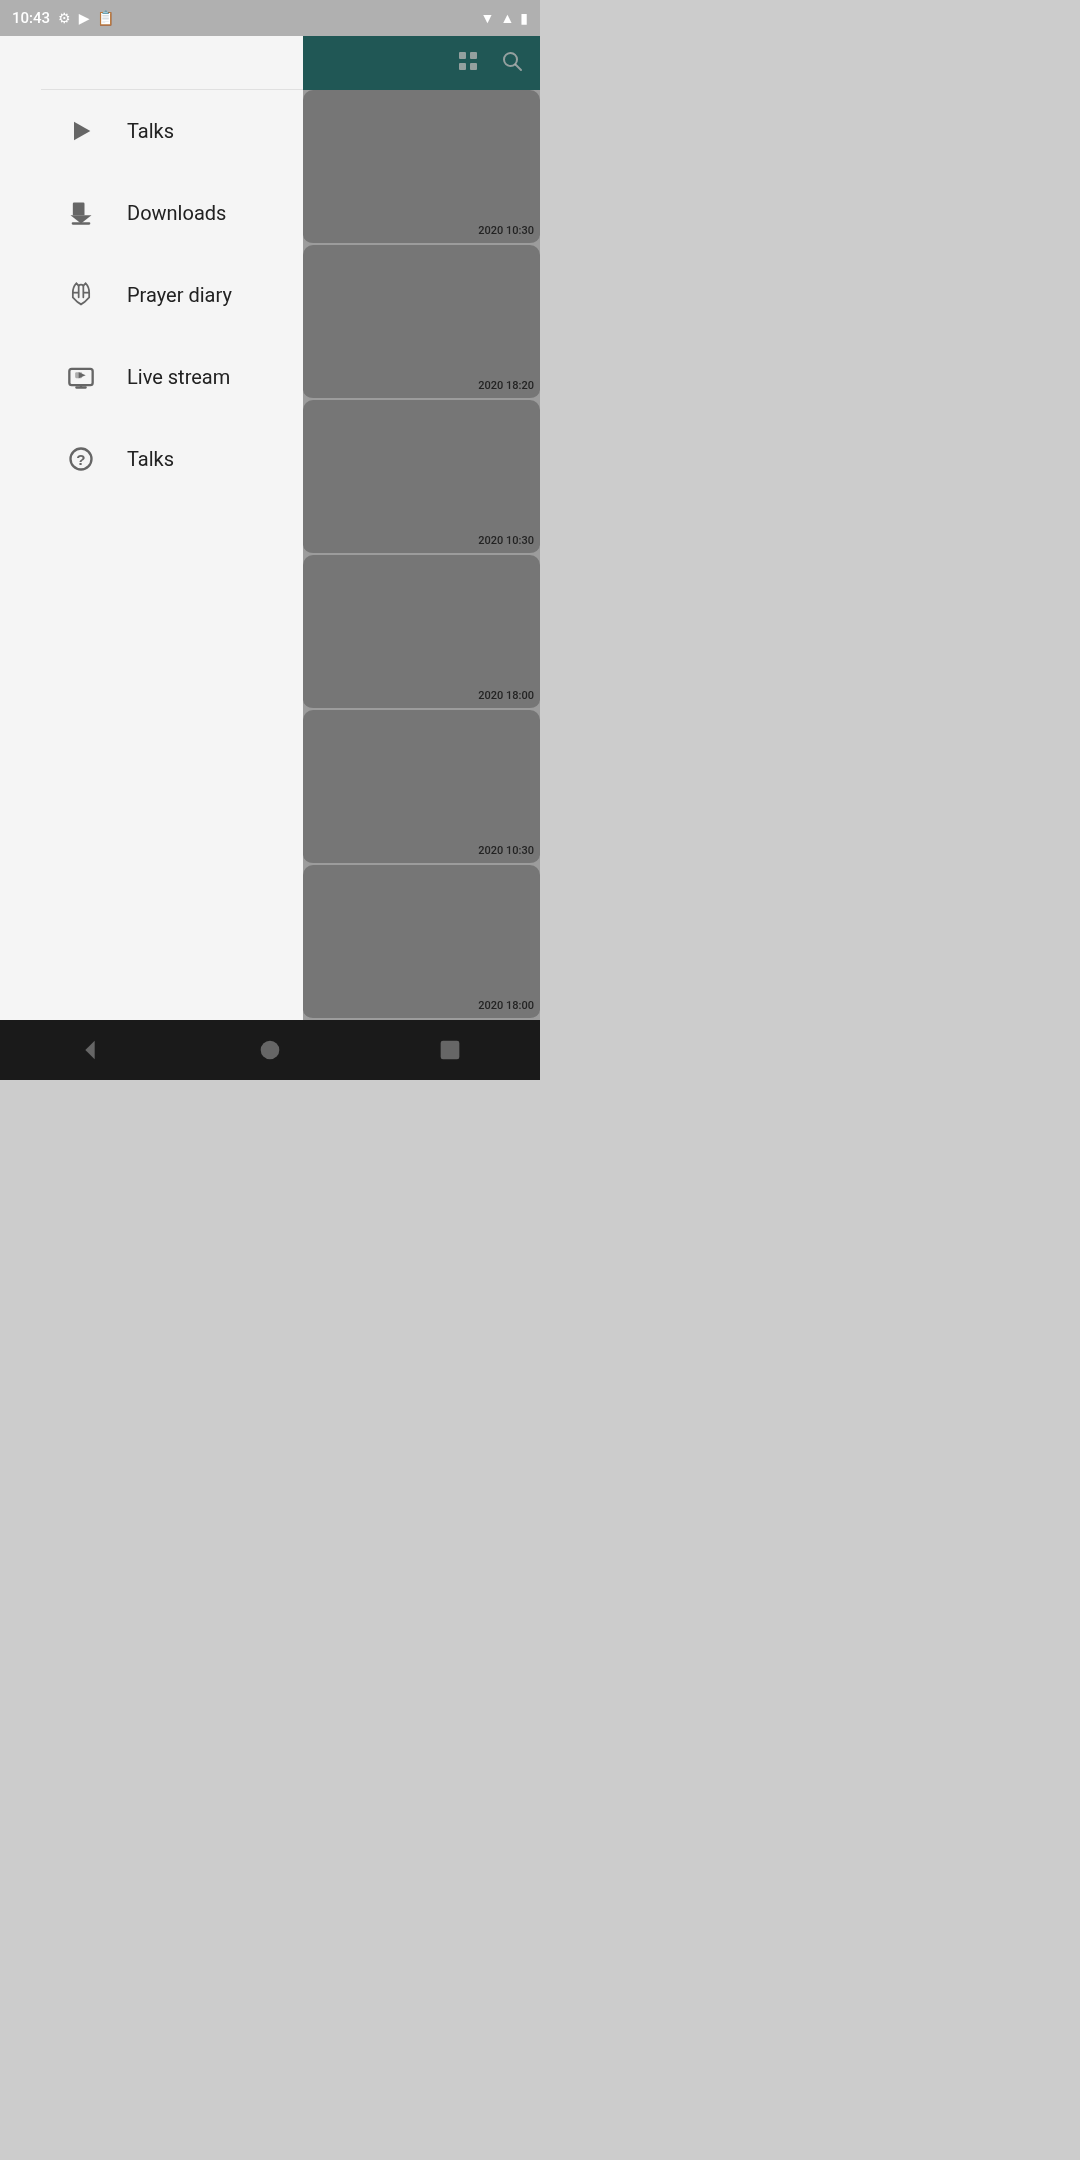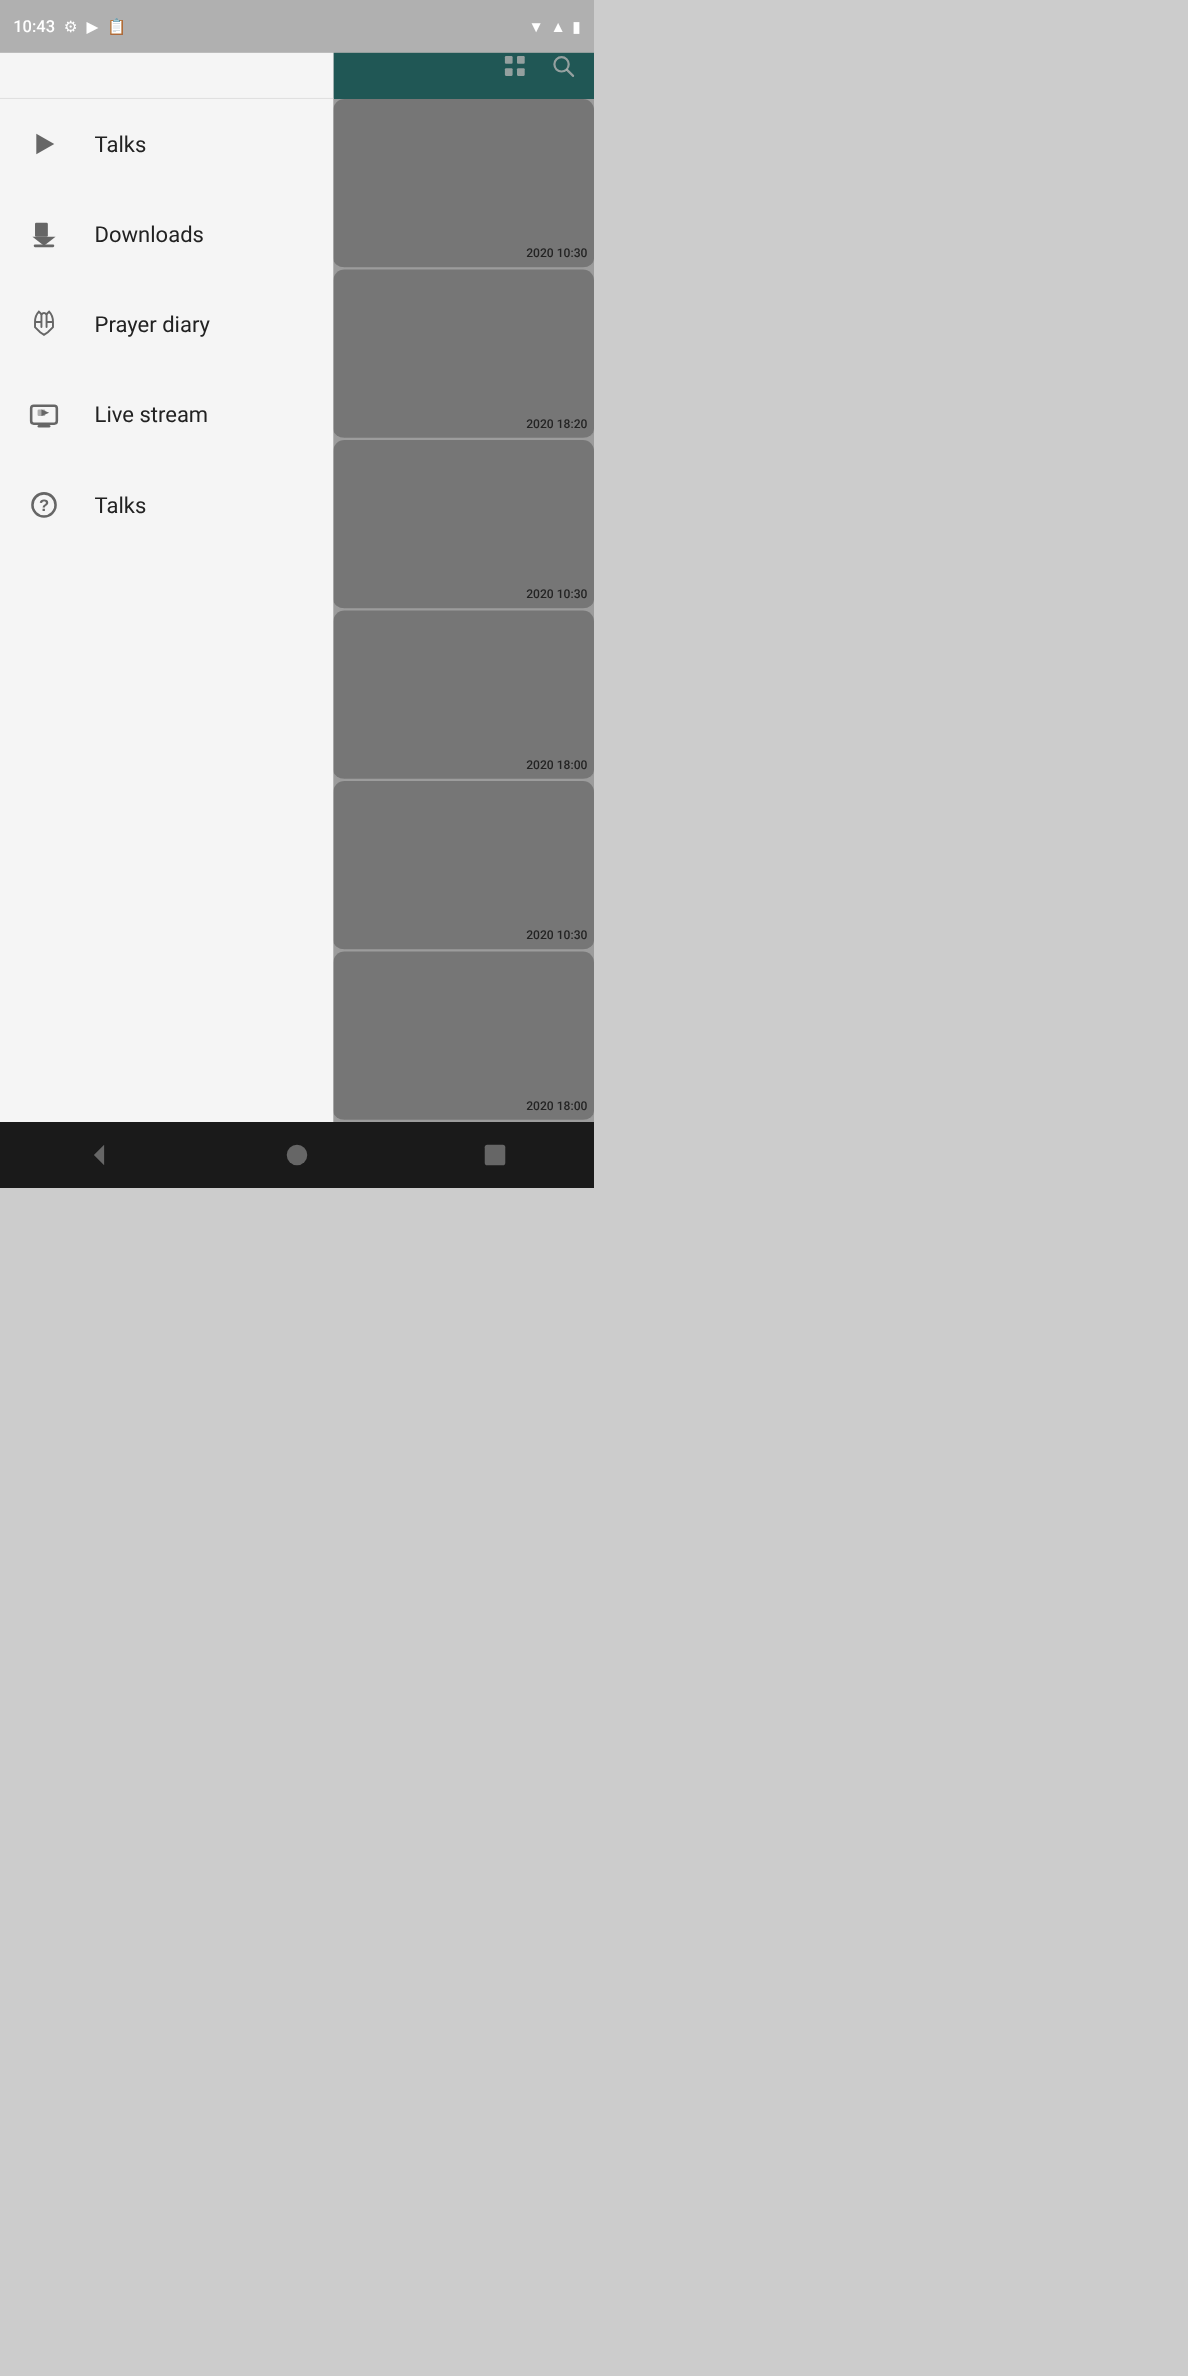--- a/index.html
+++ b/index.html
@@ -11,21 +11,21 @@
       overflow: hidden;
       font-family: 'Roboto', Arial, sans-serif;
       background: #ccc;
       position: relative;
     }
 
     
     .status-bar {
       position: absolute;
       top: 0; left: 0; right: 0;
-      height: 48px;
+      height: 36px;
       background: #b0b0b0;
       display: flex;
       align-items: center;
       padding: 0 12px;
       z-index: 100;
     }
     .status-bar-left {
       display: flex;
       align-items: center;
       gap: 8px;
@@ -115,20 +115,21 @@
     .nav-drawer {
       position: absolute;
       top: 0;
       left: 0;
       width: 303px;
       bottom: 60px;
       background: #f5f5f5;
       z-index: 60;
       display: flex;
       flex-direction: column;
+      padding-left: 41px;
     }
 
     .drawer-header {
       height: 90px;
       background: #f5f5f5;
       border-bottom: 1px solid #e0e0e0;
     }
 
     .drawer-menu {
       flex: 1;

